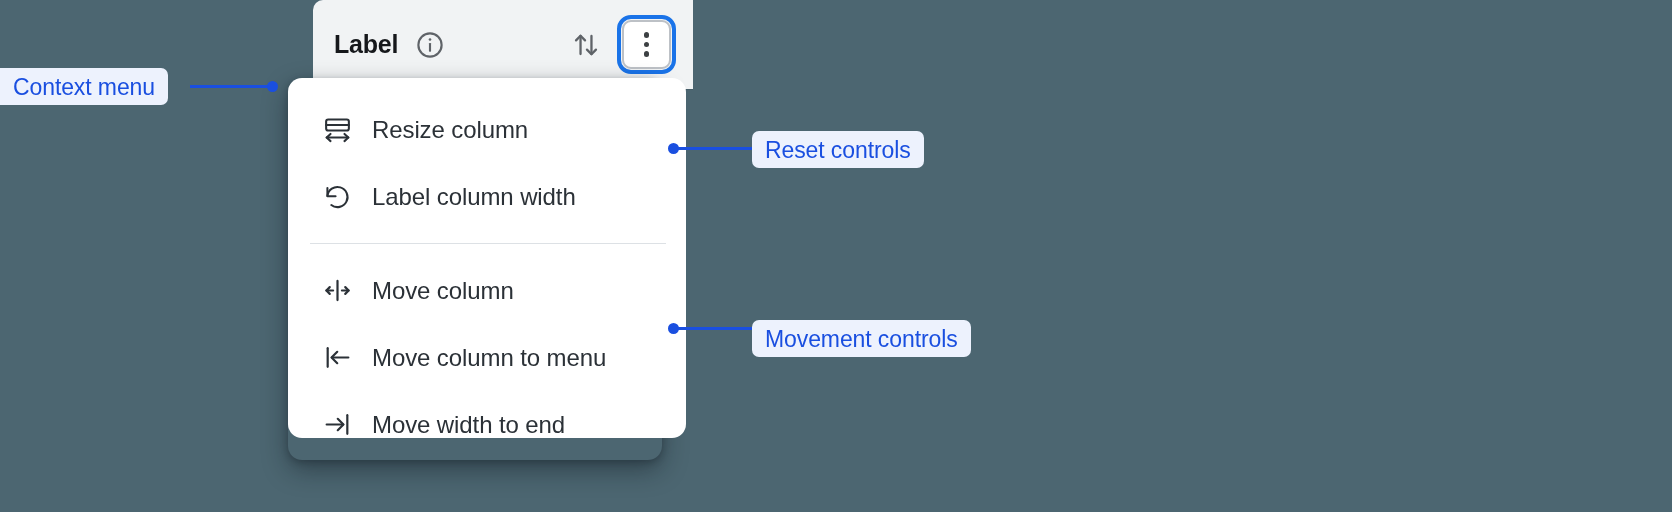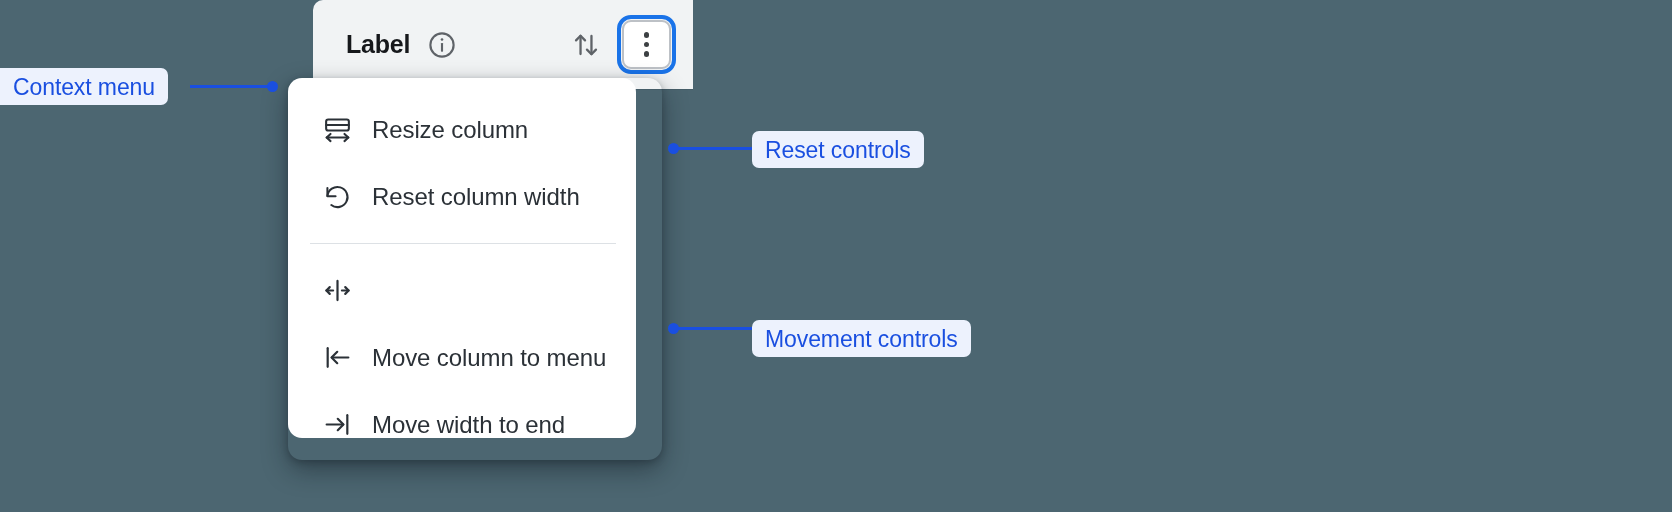--- a/index.html
+++ b/index.html
@@ -21,21 +21,21 @@
     left: 313px;
     top: 0;
     width: 380px;
     height: 89px;
     background: #F1F3F4;
     border-radius: 0 0 0 0;
     border-top-left-radius: 10px;
     display: flex;
     align-items: center;
     box-sizing: border-box;
-    padding: 0 22px 0 33px;
+    padding: 0 22px 0 21px;
     box-shadow: 0 1px 0 rgba(0,0,0,0.07);
   }
   .col-header-title {
     font-size: 25px;
     font-weight: bold;
     color: #16181B;
     letter-spacing: -0.2px;
   }
   .info-icon {
     margin-left: 17px;
@@ -89,21 +89,21 @@
     border-radius: 14px;
     box-shadow: 0 10px 26px rgba(12, 20, 26, 0.42),
                 0 2px 7px rgba(12, 20, 26, 0.26);
     background: transparent;
     pointer-events: none;
   }
   .menu {
     position: absolute;
     left: 288px;
     top: 78px;
-    width: 348px;
+    width: 398px;
     height: 360px;
     background: #ffffff;
     border-radius: 14px;
     box-sizing: border-box;
     padding: 18px 0 18px 0;
     overflow: hidden;
   }
   .menu-item {
     height: 67px;
     display: flex;
@@ -218,35 +218,36 @@
     <span class="mi-label">Resize column</span>
   </div>
 
   <div class="menu-item">
     <span class="mi-icon">
       <svg width="31" height="31" viewBox="0 0 24 24" fill="none" stroke="#2B3137" stroke-width="1.6" stroke-linecap="round" stroke-linejoin="round">
         <path d="M4.2 11.6 A7.8 7.8 0 1 1 7.2 18.6"></path>
         <path d="M4.2 5.4 V11.8 H10.5"></path>
       </svg>
     </span>
-    <span class="mi-label">Reset column width</span>
+    <span class="mi-label">Label column width</span>
   </div>
 
   <div class="menu-sep"></div>
 
   <div class="menu-item">
     <span class="mi-icon">
       <svg width="31" height="31" viewBox="0 0 24 24" fill="none" stroke="#2B3137" stroke-width="1.7" stroke-linecap="round" stroke-linejoin="round">
         <path d="M12 4.6 V19.4"></path>
         <path d="M8.6 12 H3.4"></path>
         <path d="M6.0 9.4 L3.4 12 L6.0 14.6"></path>
         <path d="M15.4 12 H20.6"></path>
         <path d="M18.0 9.4 L20.6 12 L18.0 14.6"></path>
       </svg>
     </span>
+    <span class="mi-label">Move column</span>
   </div>
 
   <div class="menu-item">
     <span class="mi-icon">
       <svg width="31" height="31" viewBox="0 0 24 24" fill="none" stroke="#2B3137" stroke-width="1.7" stroke-linecap="round" stroke-linejoin="round">
         <path d="M4.4 4.8 V19.2"></path>
         <path d="M20.4 12 H7.6"></path>
         <path d="M11.8 7.6 L7.4 12 L11.8 16.4"></path>
       </svg>
     </span>

